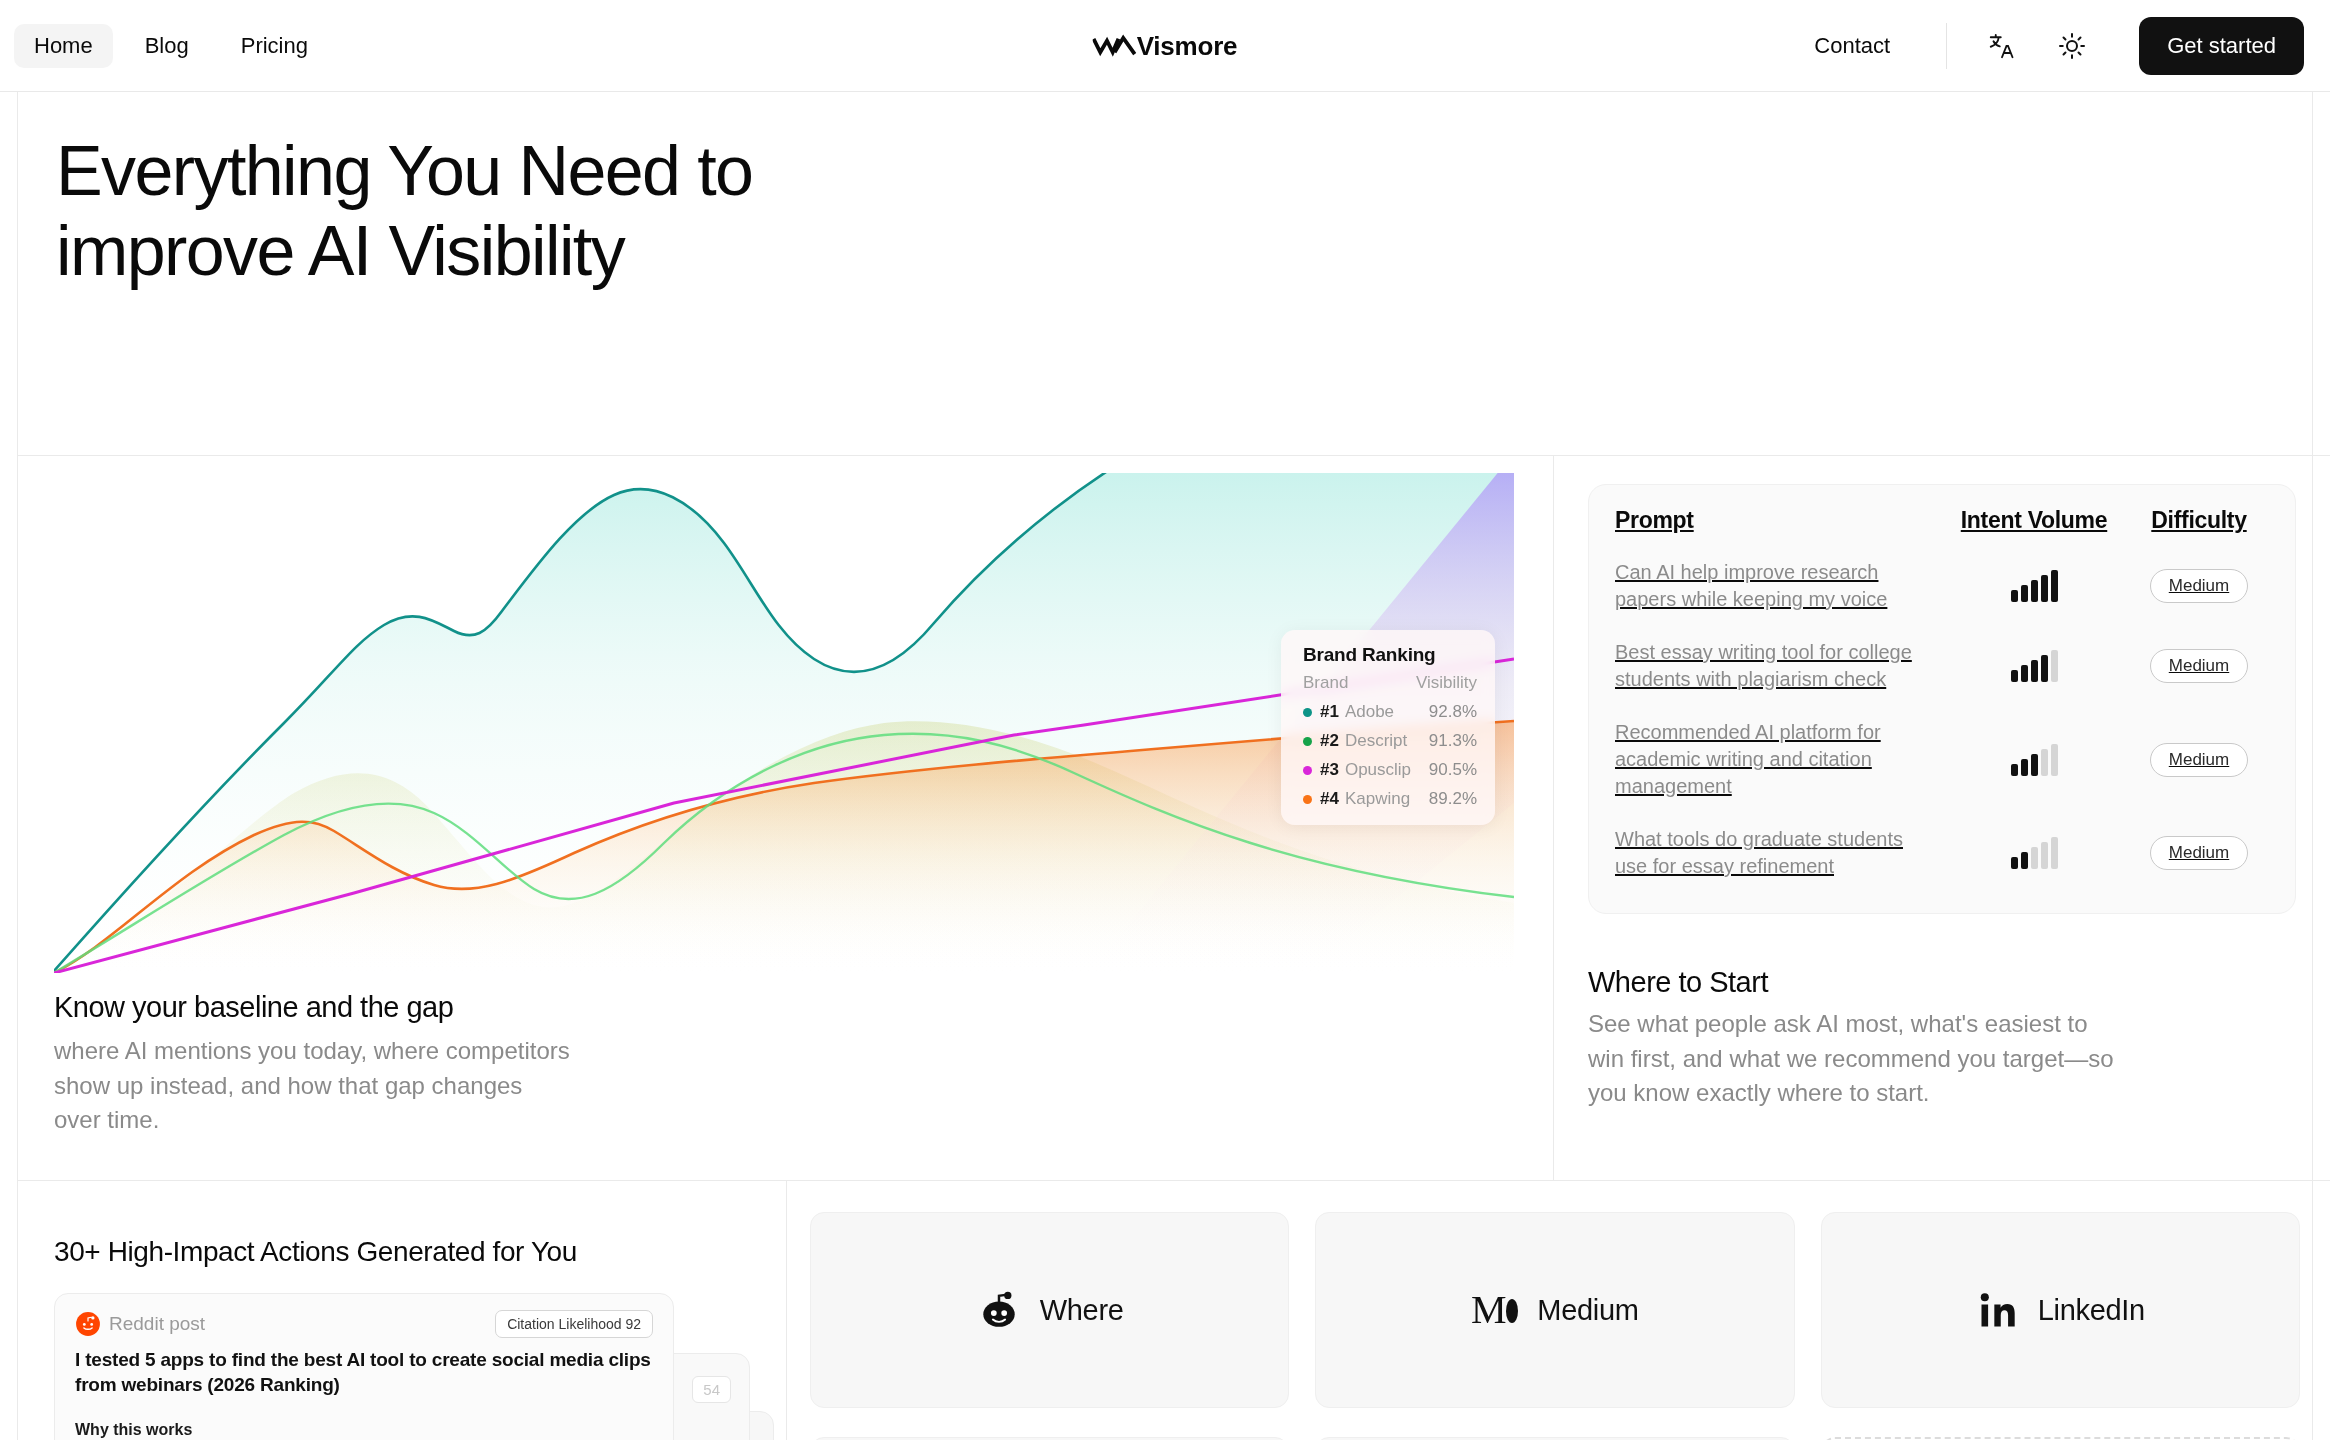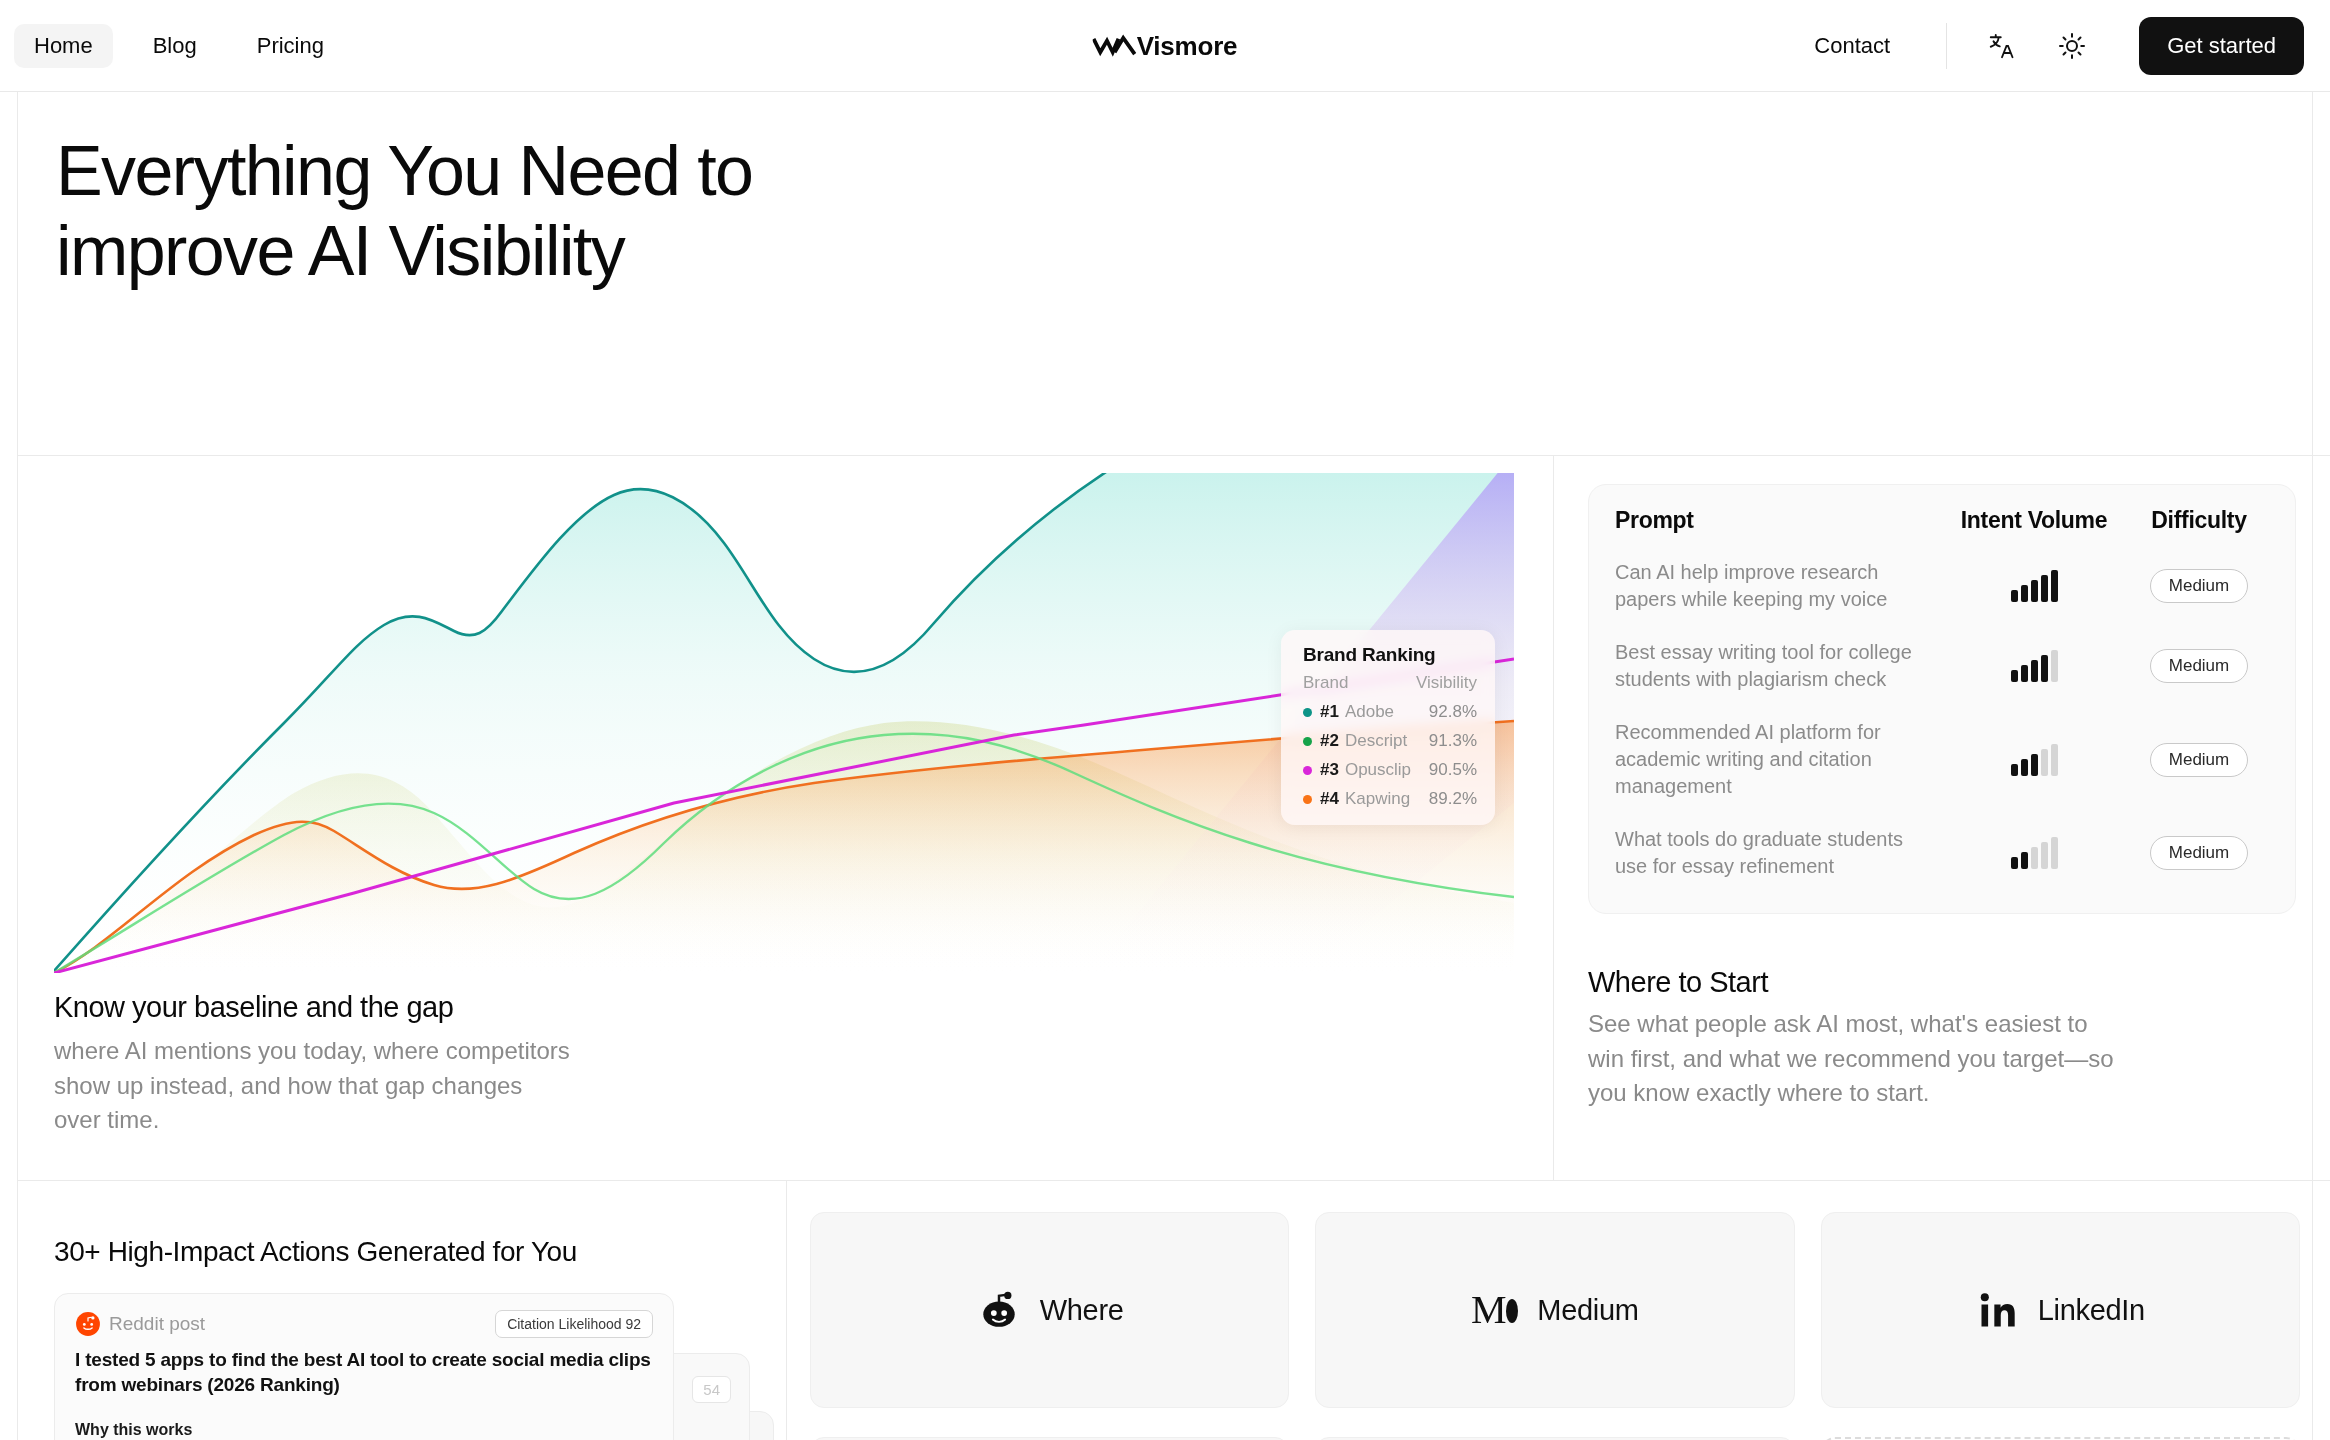--- a/index.html
+++ b/index.html
@@ -12,21 +12,21 @@
   }
   .page { position: relative; width: 2330px; height: 1440px; }
 
   
   .header {
     position: absolute; top: 0; left: 0; width: 2330px; height: 92px;
     border-bottom: 1px solid #e9e9e9;
     display: flex; align-items: center;
   }
   .nav-left { position: absolute; left: 14px; top: 0; height: 92px;
-    display: flex; align-items: center; gap: 20px; }
+    display: flex; align-items: center; gap: 12px; }
   .nav-link {
     font-size: 22px; color: #0a0a0a; padding: 11px 20px;
     border-radius: 10px; line-height: 1; white-space: nowrap;
   }
   .nav-link.active { background: #f4f4f4; }
 
   .brand {
     position: absolute; left: 50%; top: 46px; transform: translate(-50%,-50%);
     display: flex; align-items: center; gap: 0;
   }
@@ -101,20 +101,21 @@
   .tt-rank { font-weight: 700; color: #1a1a1a; margin-right: 6px; }
   .tt-brand { color: #9a9a9a; }
   .tt-vis { margin-left: auto; color: #8d8d8d; }
 
   
   .feat-right { position: absolute; left: 1554px; top: 456px; width: 776px; height: 724px; }
   .prompt-card {
     position: absolute; left: 34px; top: 28px; width: 708px;
     background: #fafafa; border: 1px solid #f0f0f0; border-radius: 18px;
     padding: 22px 26px 20px 26px;
+    text-decoration: underline;
   }
   .pc-head { display: flex; align-items: baseline; padding-bottom: 12px; }
   .pc-h-prompt { font-size: 23px; font-weight: 700; letter-spacing: -0.3px; flex: 1; }
   .pc-h-vol { font-size: 23px; font-weight: 700; letter-spacing: -0.3px;
     width: 190px; text-align: center; }
   .pc-h-diff { font-size: 23px; font-weight: 700; letter-spacing: -0.3px;
     width: 140px; text-align: center; }
   .pc-row { display: flex; align-items: center; padding: 13px 0; }
   .pc-prompt { flex: 1; font-size: 20px; line-height: 1.35; color: #8b8b8b;
     padding-right: 16px; }

